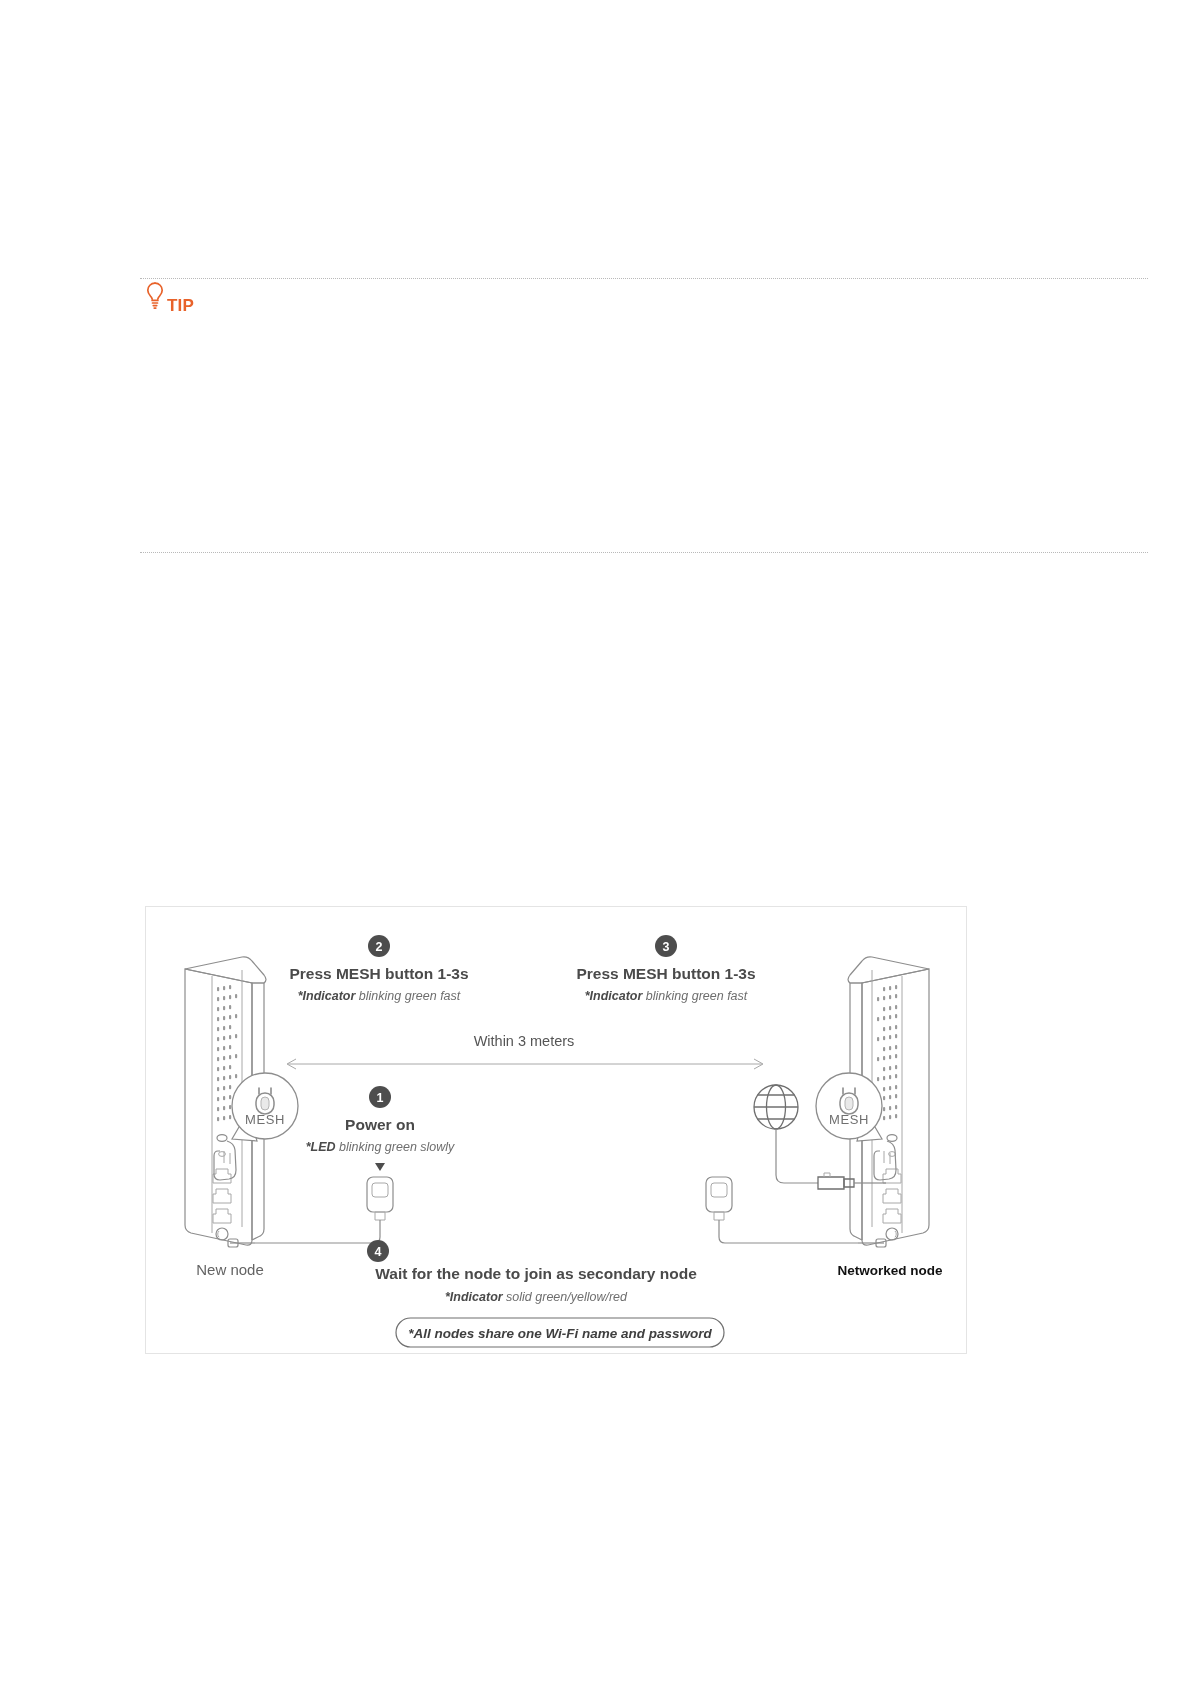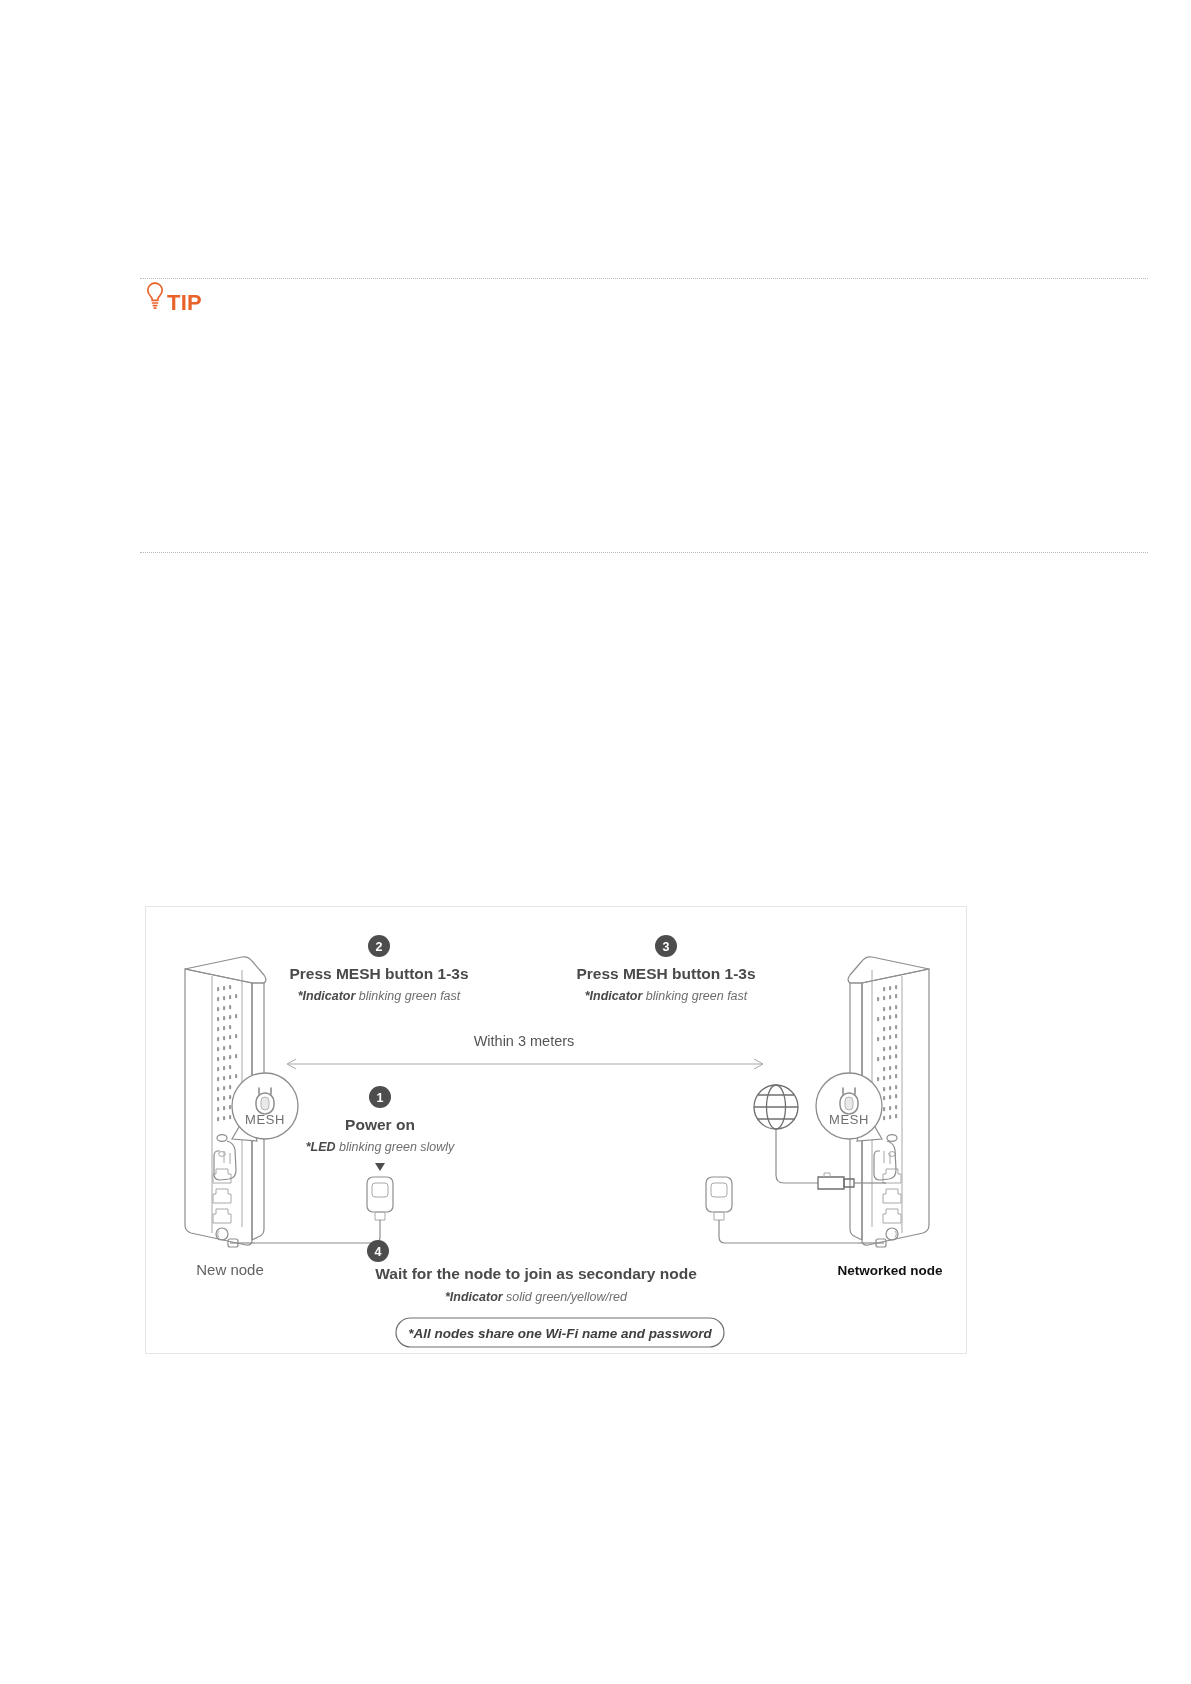--- a/index.html
+++ b/index.html
@@ -30,21 +30,21 @@
   .tip-block {
     position: absolute;
     left: 144px;
     top: 281px;
     display: flex;
     align-items: flex-end;
     gap: 1px;
   }
   .tip-bulb { display: block; }
   .tip-label {
-    font-size: 22px;
+    font-size: 17px;
     font-weight: 700;
     color: #e8622a;
     letter-spacing: .2px;
     line-height: 1;
     padding-bottom: 1px;
   }
 
   
   .diagram-card {
     position: absolute;

